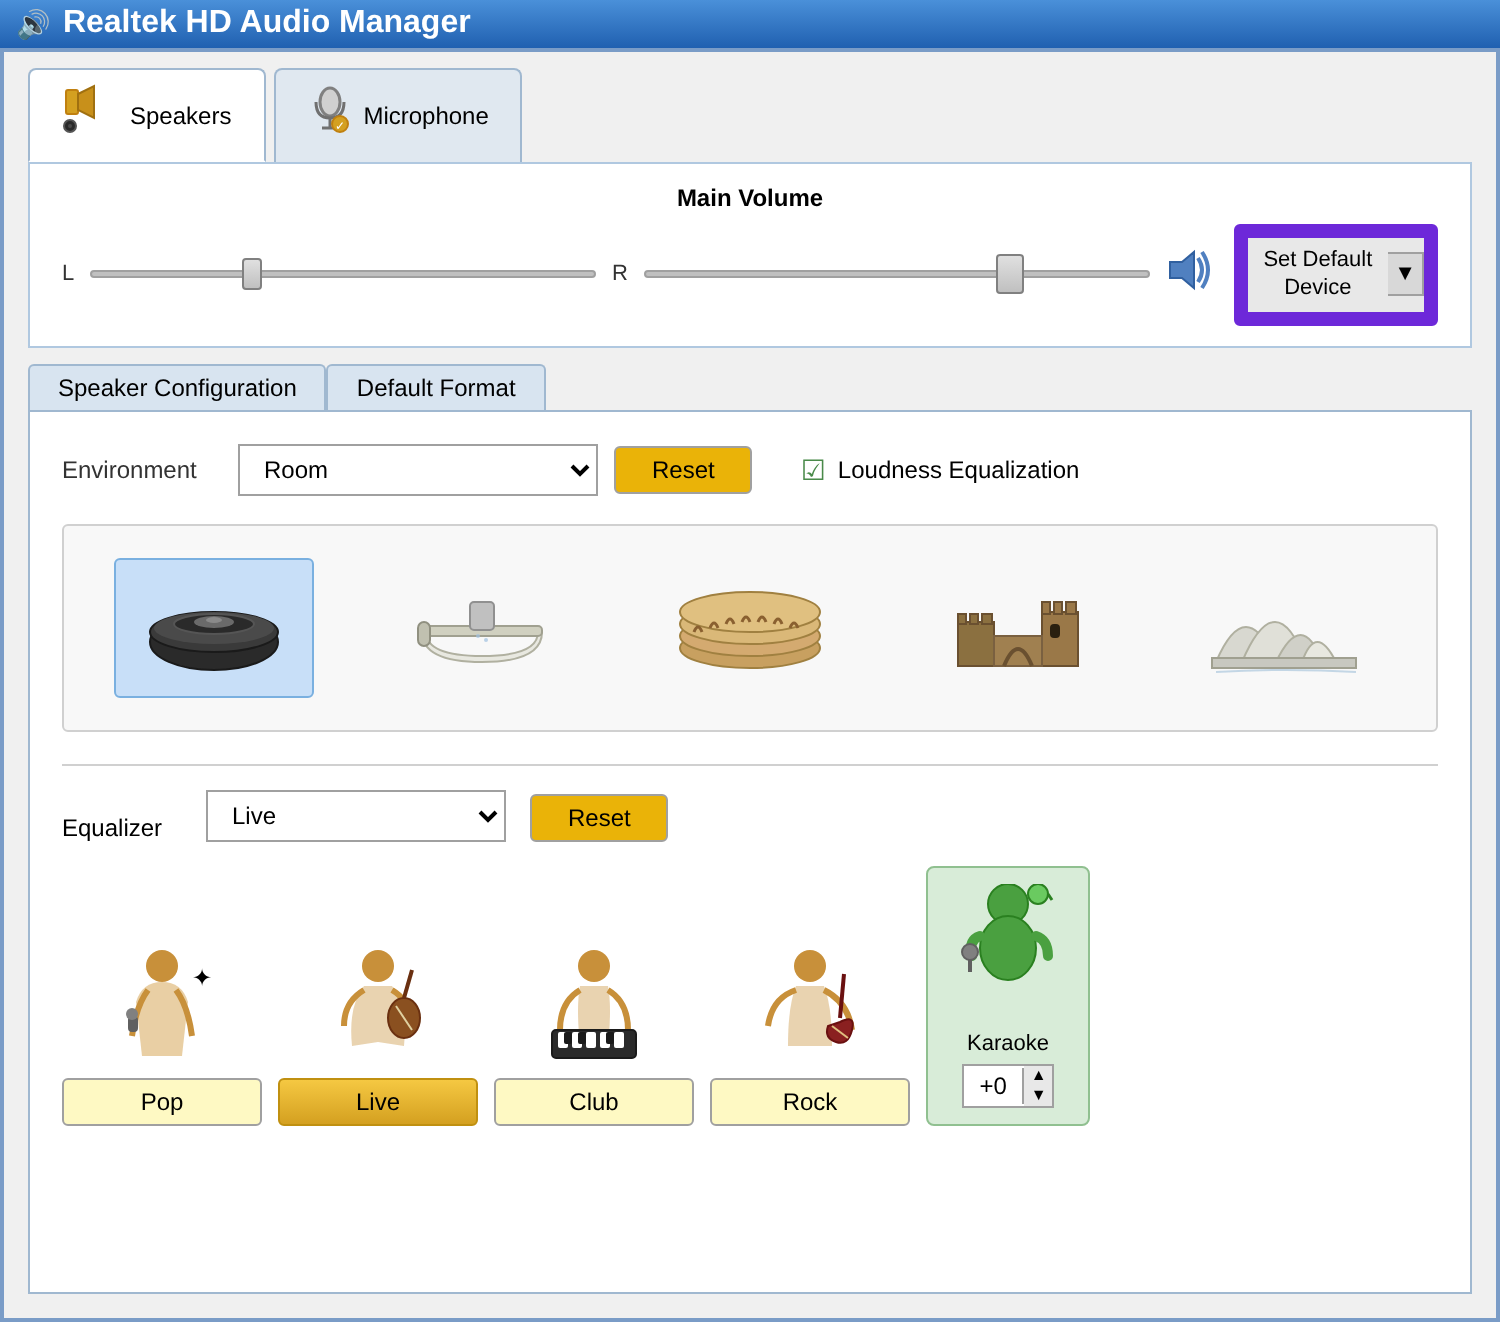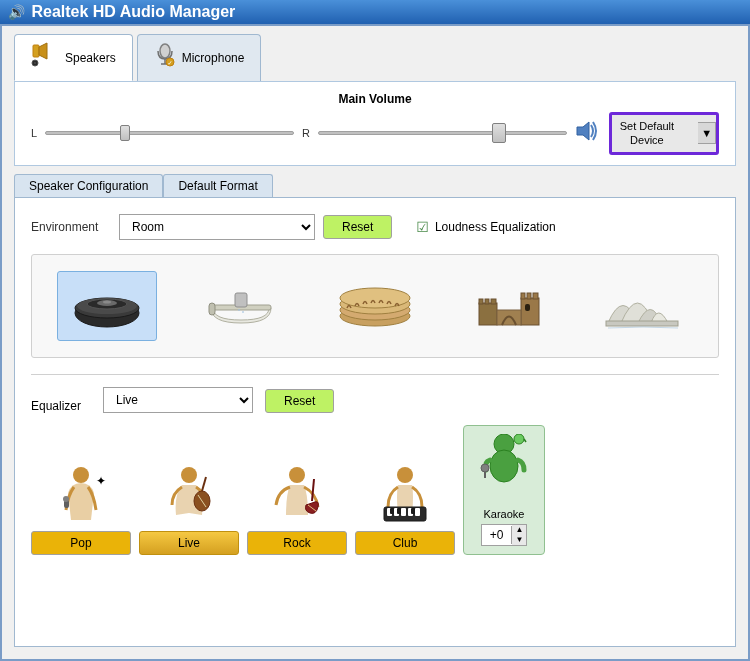--- a/index.html
+++ b/index.html
@@ -108,26 +108,26 @@
       cursor: pointer;
     }
     .speaker-icon-vol {
       font-size: 18px;
       cursor: pointer;
     }
     .set-default-btn {
       display: flex;
       align-items: center;
       background: #e8e8e8;
-      border: 3px solid #6d28d9;
+      border: 7px solid #6d28d9;
       border-radius: 3px;
       padding: 4px 8px;
       cursor: pointer;
       font-size: 11px;
-      gap: 18px;
+      gap: 2px;
     }
     .set-default-btn .dropdown-arrow {
       border: 1px solid #a0a0a0;
       border-left: none;
       padding: 4px 3px;
       margin: -4px -8px -4px 6px;
       background: #d8d8d8;
     }
     .inner-tabs {
       display: flex;
@@ -161,27 +161,27 @@
       align-items: center;
       gap: 8px;
       margin-bottom: 14px;
     }
     .env-label { font-size: 12px; color: #333; min-width: 80px; }
     .env-select {
       padding: 4px 8px;
       border: 1px solid #a0a0a0;
       background: white;
       font-size: 12px;
-      width: 196px;
+      width: 180px;
       cursor: pointer;
     }
     .reset-btn {
       padding: 4px 18px;
       border: 1px solid #a0a0a0;
-      background: #bef264;
+      background: #eab308;
       font-size: 12px;
       cursor: pointer;
       border-radius: 3px;
     }
     .loudness-check {
       display: flex;
       align-items: center;
       gap: 6px;
       font-size: 12px;
       margin-left: 16px;
@@ -246,21 +246,21 @@
       text-align: center;
       height: 60px;
       display: flex;
       align-items: center;
       justify-content: center;
     }
     .preset-btn {
       padding: 4px 0;
       width: 100%;
       border: 1px solid #a0a0a0;
-      background: #eab308;
+      background: #fef9c3;
       font-size: 12px;
       cursor: pointer;
       border-radius: 3px;
       text-align: center;
     }
     .preset-btn.active {
       background: linear-gradient(to bottom, #f5c842, #d4a020);
       border-color: #c09010;
     }
     .karaoke-box {
@@ -525,55 +525,55 @@
           </svg>
         </div>
         <button class="preset-btn active">Live</button>
       </div>
 
       <div class="preset-box">
         <div class="preset-figure">
           <svg width="70" height="60" viewBox="0 0 70 60">
 
             <circle cx="35" cy="10" r="8" fill="#c8903a"></circle>
-            <path d="M28,20 Q24,30 24,50 L46,50 Q46,30 42,20 Z" fill="#c8903a" opacity="0.4"></path>
-            <path d="M28,22 Q16,26 14,40" fill="none" stroke="#c8903a" stroke-width="3"></path>
-            <path d="M42,22 Q54,28 56,42" fill="none" stroke="#c8903a" stroke-width="3"></path>
-
-            <path d="M50,38 Q58,34 56,42 Q54,50 48,48 Q42,46 44,40 Z" fill="#8a2020" stroke="#6a1010" stroke-width="1"></path>
-            <line x1="50" y1="36" x2="52" y2="14" stroke="#6a1010" stroke-width="2"></line>
-            <line x1="46" y1="40" x2="54" y2="46" stroke="#e0c080" stroke-width="1"></line>
-          </svg>
-        </div>
-        <button class="preset-btn">Rock</button>
-      </div>
-
-      <div class="preset-box">
-        <div class="preset-figure">
-          <svg width="70" height="60" viewBox="0 0 70 60">
-
-            <circle cx="35" cy="10" r="8" fill="#c8903a"></circle>
             <path d="M28,20 Q26,30 28,50 L42,50 Q44,30 42,20 Z" fill="#c8903a" opacity="0.4"></path>
             <path d="M28,22 Q18,28 18,42" fill="none" stroke="#c8903a" stroke-width="3"></path>
             <path d="M42,22 Q52,28 52,42" fill="none" stroke="#c8903a" stroke-width="3"></path>
 
             <rect x="14" y="42" width="42" height="14" rx="2" fill="#2a2a2a" stroke="#1a1a1a" stroke-width="1"></rect>
             <rect x="17" y="43" width="5" height="8" rx="1" fill="white"></rect>
             <rect x="24" y="43" width="5" height="8" rx="1" fill="white"></rect>
             <rect x="31" y="43" width="5" height="8" rx="1" fill="white"></rect>
             <rect x="38" y="43" width="5" height="8" rx="1" fill="white"></rect>
             <rect x="45" y="43" width="5" height="8" rx="1" fill="white"></rect>
             <rect x="20" y="43" width="4" height="6" rx="1" fill="#1a1a1a"></rect>
             <rect x="27" y="43" width="4" height="6" rx="1" fill="#1a1a1a"></rect>
             <rect x="41" y="43" width="4" height="6" rx="1" fill="#1a1a1a"></rect>
           </svg>
         </div>
         <button class="preset-btn">Club</button>
       </div>
 
+      <div class="preset-box">
+        <div class="preset-figure">
+          <svg width="70" height="60" viewBox="0 0 70 60">
+
+            <circle cx="35" cy="10" r="8" fill="#c8903a"></circle>
+            <path d="M28,20 Q24,30 24,50 L46,50 Q46,30 42,20 Z" fill="#c8903a" opacity="0.4"></path>
+            <path d="M28,22 Q16,26 14,40" fill="none" stroke="#c8903a" stroke-width="3"></path>
+            <path d="M42,22 Q54,28 56,42" fill="none" stroke="#c8903a" stroke-width="3"></path>
+
+            <path d="M50,38 Q58,34 56,42 Q54,50 48,48 Q42,46 44,40 Z" fill="#8a2020" stroke="#6a1010" stroke-width="1"></path>
+            <line x1="50" y1="36" x2="52" y2="14" stroke="#6a1010" stroke-width="2"></line>
+            <line x1="46" y1="40" x2="54" y2="46" stroke="#e0c080" stroke-width="1"></line>
+          </svg>
+        </div>
+        <button class="preset-btn">Rock</button>
+      </div>
+
       <div class="karaoke-box">
         <div class="karaoke-figure">
           <svg width="60" height="60" viewBox="0 0 60 60">
 
             <circle cx="30" cy="10" r="10" fill="#4aa040" stroke="#2a8020" stroke-width="1"></circle>
 
             <ellipse cx="30" cy="32" rx="14" ry="16" fill="#4aa040" stroke="#2a8020" stroke-width="1"></ellipse>
 
             <path d="M16,26 Q10,28 12,36" fill="none" stroke="#4aa040" stroke-width="5" stroke-linecap="round"></path>
             <path d="M44,26 Q50,28 50,36" fill="none" stroke="#4aa040" stroke-width="5" stroke-linecap="round"></path>

